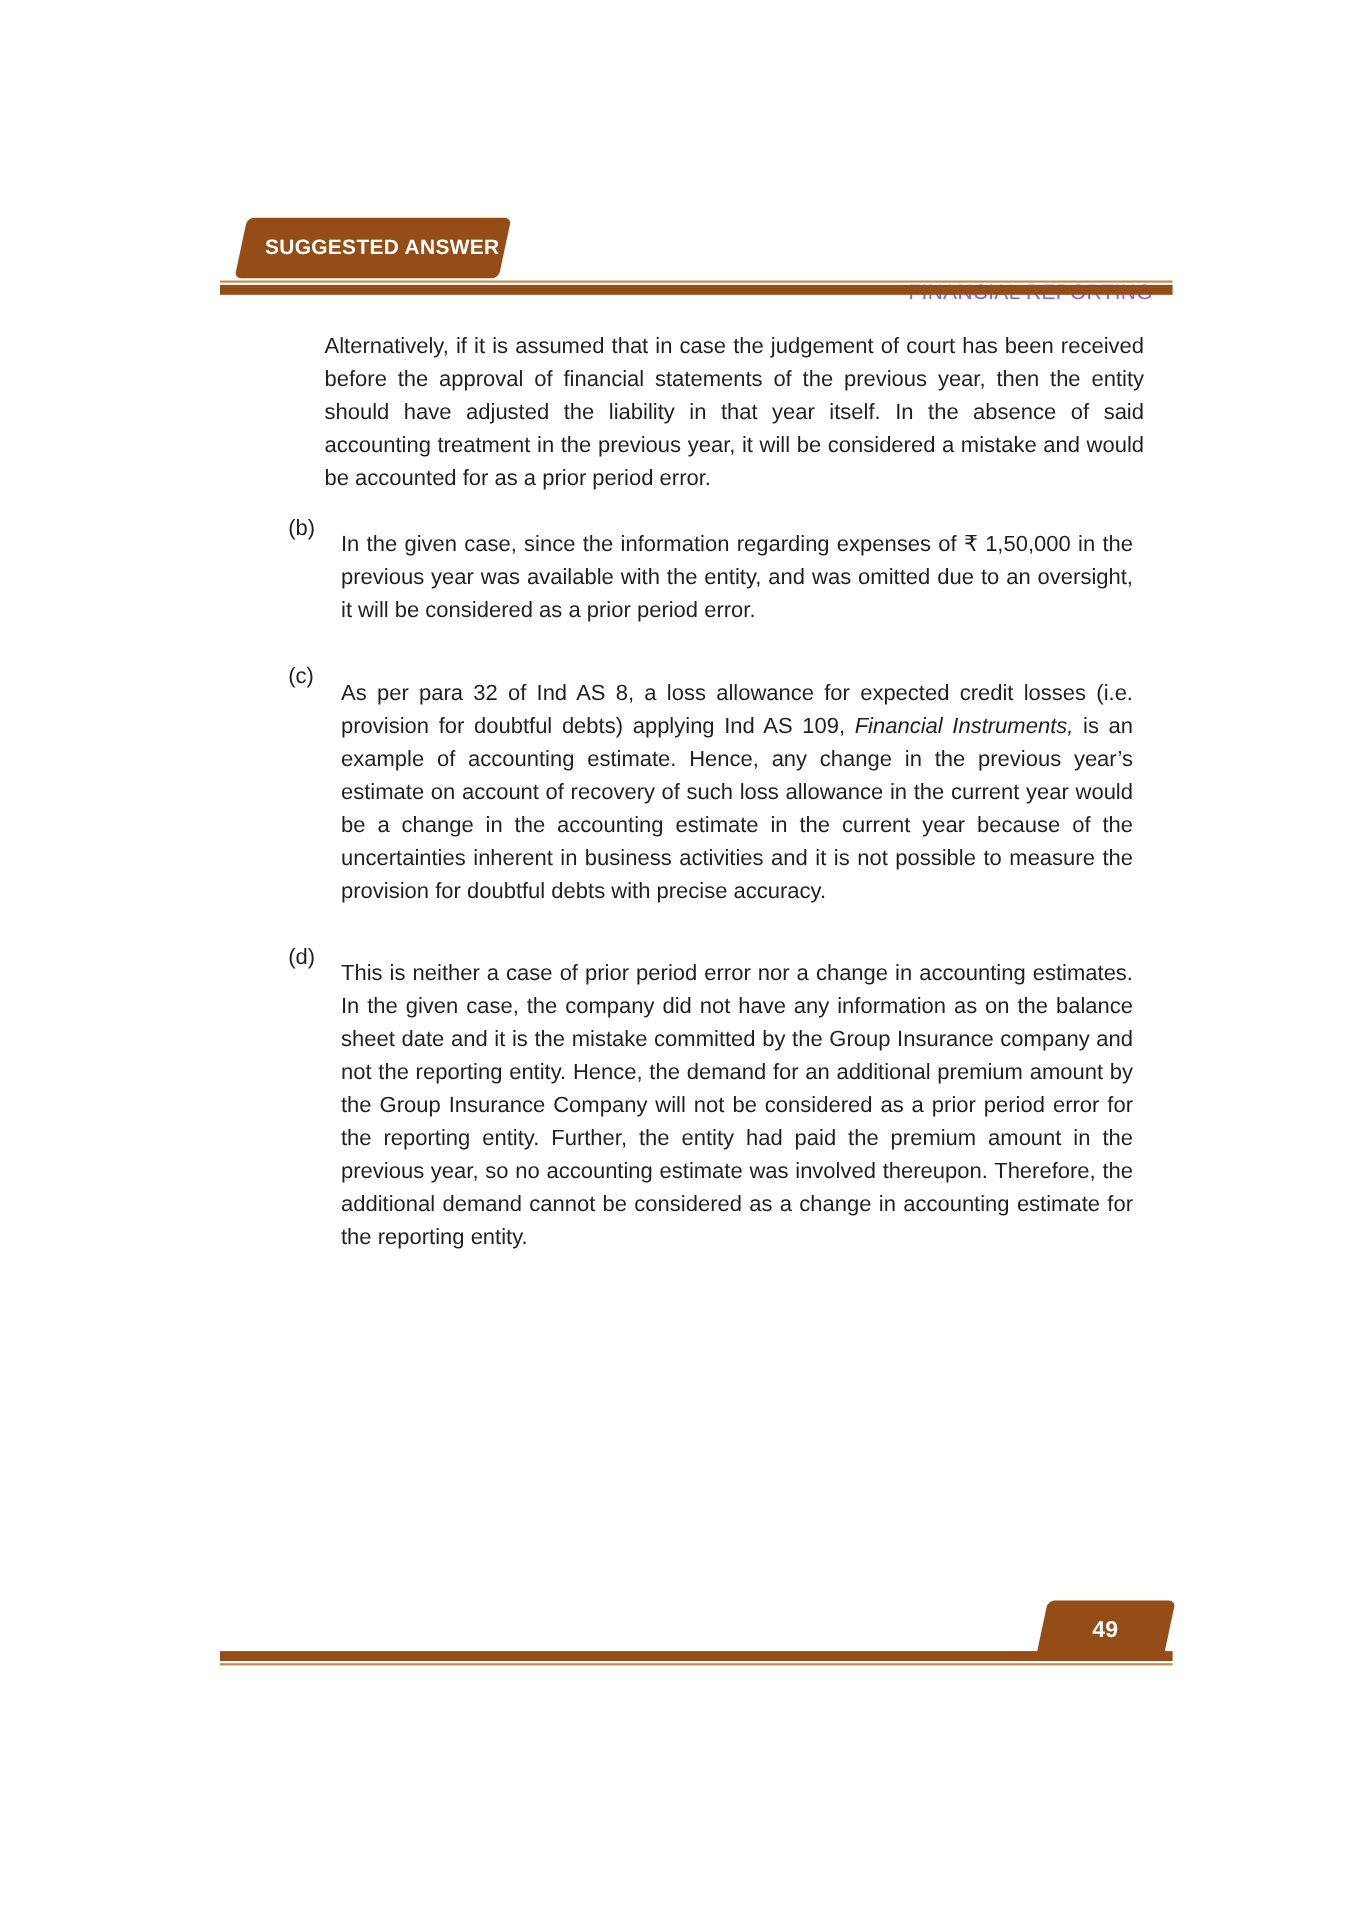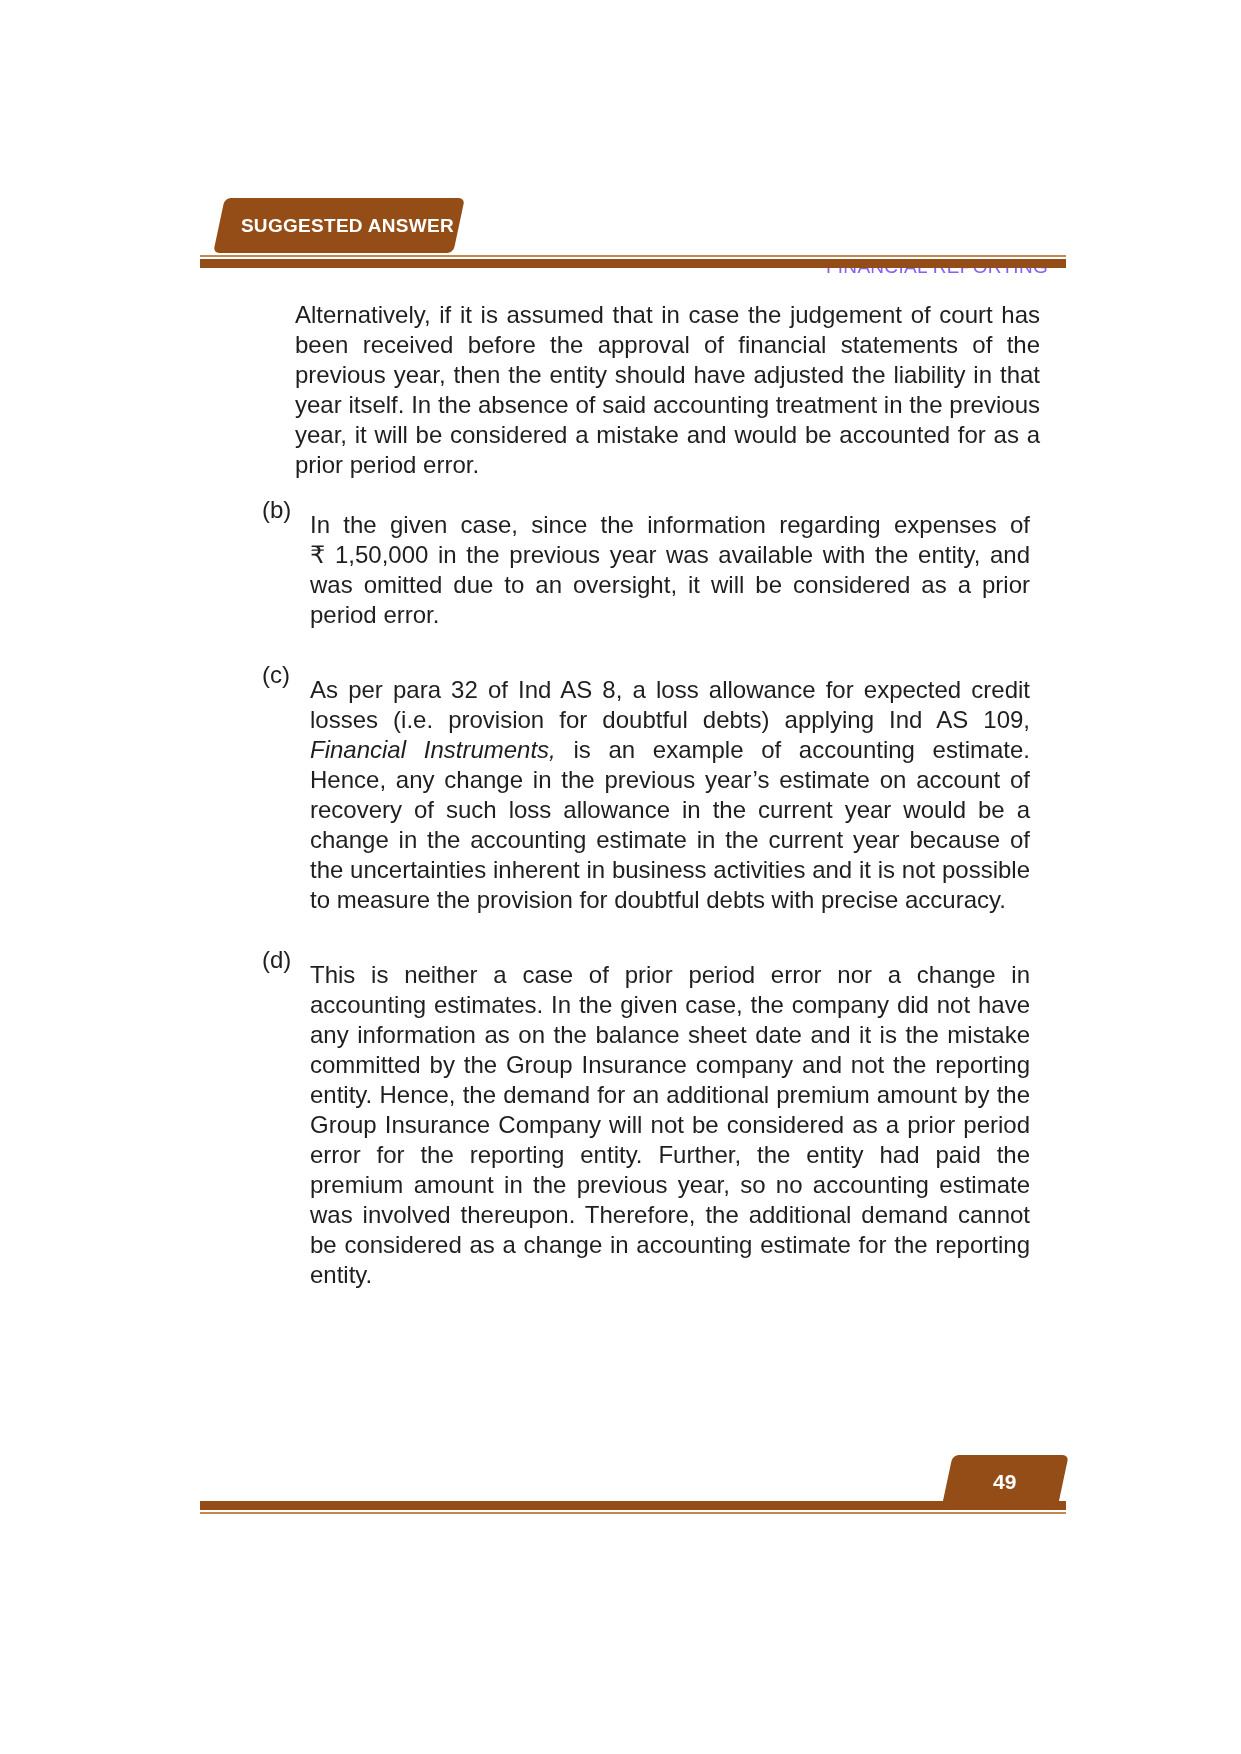--- a/index.html
+++ b/index.html
@@ -61,21 +61,21 @@
   .rule.thick { height: 9px; background: #944d17; }
   .header-thin  { top: 255px; }
   .header-thick { top: 259px; }
 
   
   .body {
     position: absolute;
     left: 262px;
     top: 300px;
     width: 783px;
-    font-size: 24px;
+    font-size: 20px;
     line-height: 30px;
   }
   .intro {
     margin: 0 0 15px 33px;
     width: 745px;
     text-align: justify;
   }
   .item {
     display: flex;
     margin-bottom: 15px;

